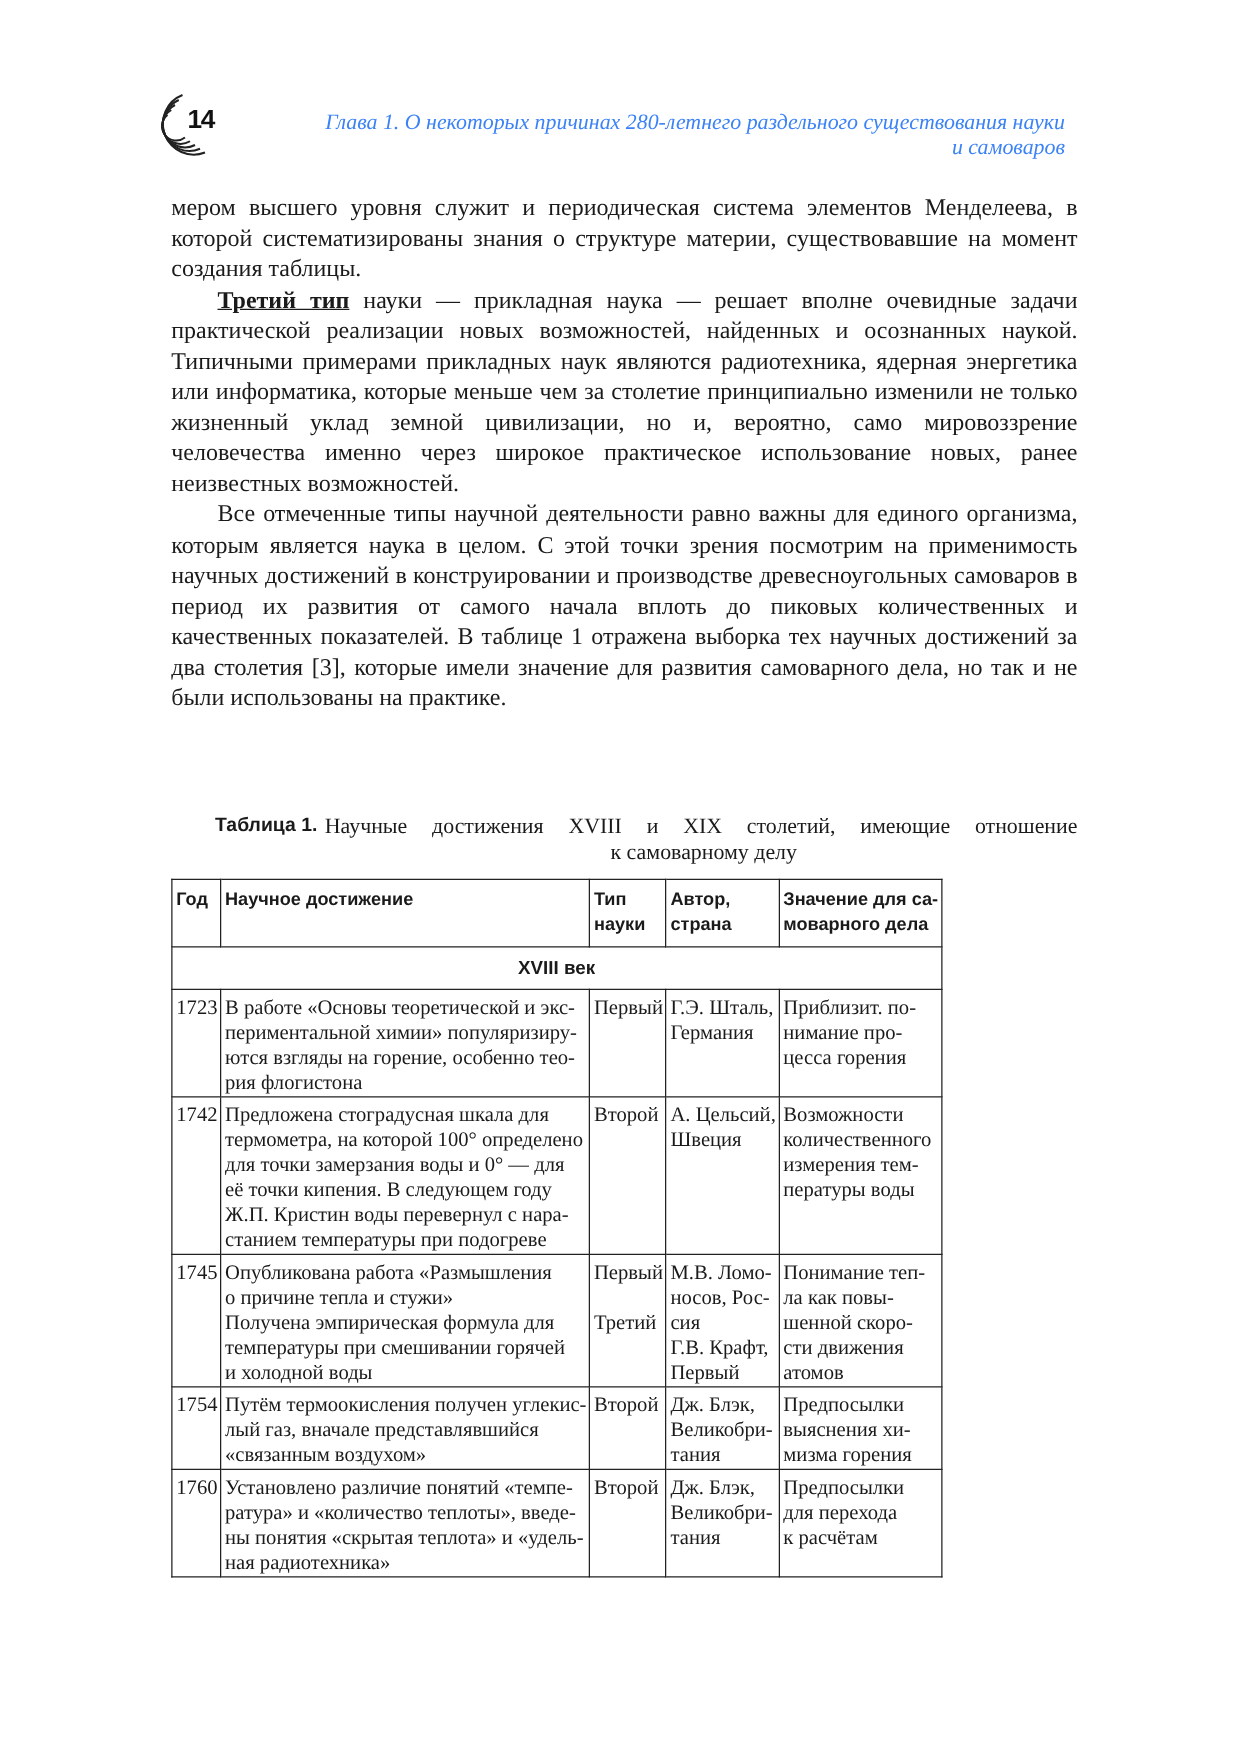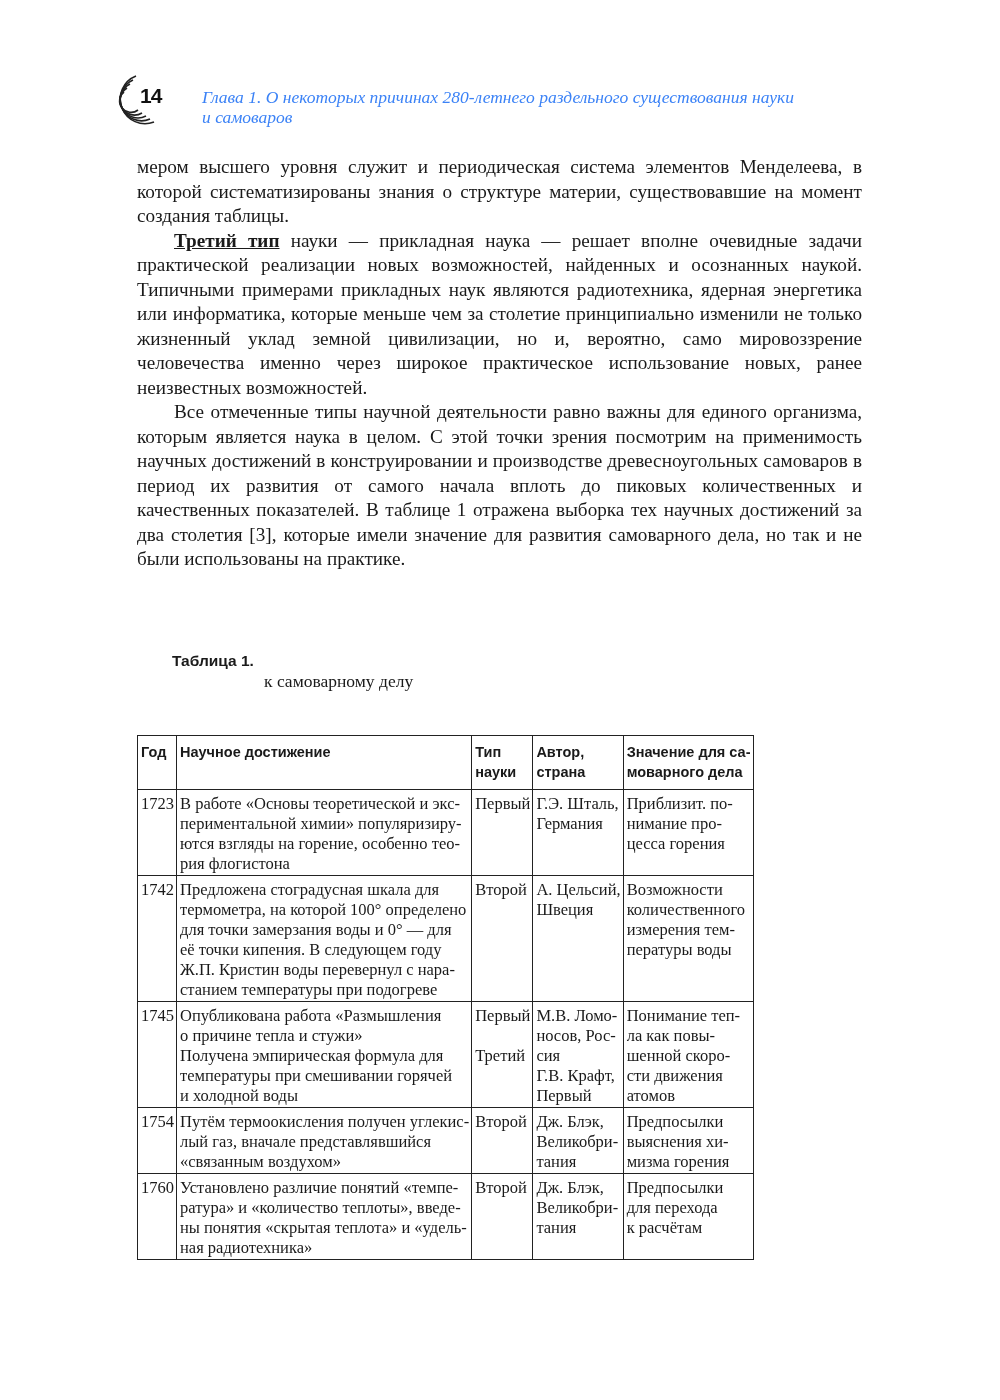--- a/index.html
+++ b/index.html
@@ -10,24 +10,25 @@
     body {
       width: 1000px;
       height: 1400px;
       position: relative;
       overflow: hidden;
       font-family: "Liberation Serif", "DejaVu Serif", serif;
       color: #1a1a1a;
     }
     .header {
       position: absolute;
-      left: 110px;
+      left: 120px;
       top: 70px;
       width: 760px;
       height: 60px;
+      text-align: right;
     }
     .page-logo {
       position: absolute;
       left: 0;
       top: 2px;
       width: 60px;
       height: 54px;
     }
     .page-number {
       position: absolute;
@@ -85,30 +86,30 @@
       display: flex;
     }
     .caption .cap-text {
       flex: 1;
       text-align: justify;
       text-align-last: justify;
       padding-left: 6px;
     }
     .caption .cap-cont {
       padding-left: 92px;
+      text-align: center;
     }
     table.main {
       position: absolute;
       left: 137px;
       top: 703px;
       width: 612px;
       border-collapse: collapse;
       font-size: 16.5px;
       line-height: 20px;
-      margin-top: 32px;
     }
     table.main td, table.main th {
       border: 1.5px solid #222;
       vertical-align: top;
       padding: 4px 2px 1px 3px;
       text-align: left;
     }
     table.main th {
       font-family: "Liberation Sans", "DejaVu Sans", sans-serif;
       font-weight: bold;
@@ -154,20 +155,21 @@
 
 <div class="body-text">
   <p>мером высшего уровня служит и периодическая система элементов Менделеева, в которой систематизированы знания о структуре материи, существовавшие на момент создания таблицы.</p>
   <p class="indent"><span class="term">Третий тип</span><span> науки — прикладная наука — решает вполне очевидные задачи практической реализации новых возможностей, найденных и осознанных наукой. Типичными примерами прикладных наук являются радиотехника, ядерная энергетика или информатика, которые меньше чем за столетие принципиально изменили не только жизненный уклад земной цивилизации, но и, вероятно, само мировоззрение человечества именно через широкое практическое использование новых, ранее неизвестных возможностей.</span></p>
   <p class="indent">Все отмеченные типы научной деятельности равно важны для единого организма, которым является наука в целом. С этой точки зрения посмотрим на применимость научных достижений в конструировании и производстве древесноугольных самоваров в период их развития от самого начала вплоть до пиковых количественных и качественных показателей. В таблице 1 отражена выборка тех научных достижений за два столетия [3], которые имели значение для развития самоварного дела, но так и не были использованы на практике.</p>
 </div>
 
 <div class="caption">
   <div class="cap-row">
     <span class="cap-label">Таблица 1.</span>
+    <span class="cap-text">Научные достижения XVIII и XIX столетий, имеющие отношение</span>
   </div>
   <div class="cap-cont">к самоварному делу</div>
 </div>
 
 <table class="main">
   <colgroup>
     <col class="col-year">
       <col class="col-ach">
       <col class="col-type">
       <col class="col-auth">
@@ -185,20 +187,23 @@
           <span class="line">Автор,</span>
           <span class="line">страна</span>
         </th>
       <th>
           <span class="line">Значение для са-</span>
           <span class="line">моварного дела</span>
         </th>
     </tr>
   </thead>
   <tbody>
+    <tr>
+      <td class="century" colspan="5">XVIII век</td>
+    </tr>
 
     <tr>
       <td>1723</td>
       <td>
         <span class="line">В работе «Основы теоретической и экс-</span>
         <span class="line">периментальной химии» популяризиру-</span>
         <span class="line">ются взгляды на горение, особенно тео-</span>
         <span class="line">рия флогистона</span>
       </td>
       <td>

